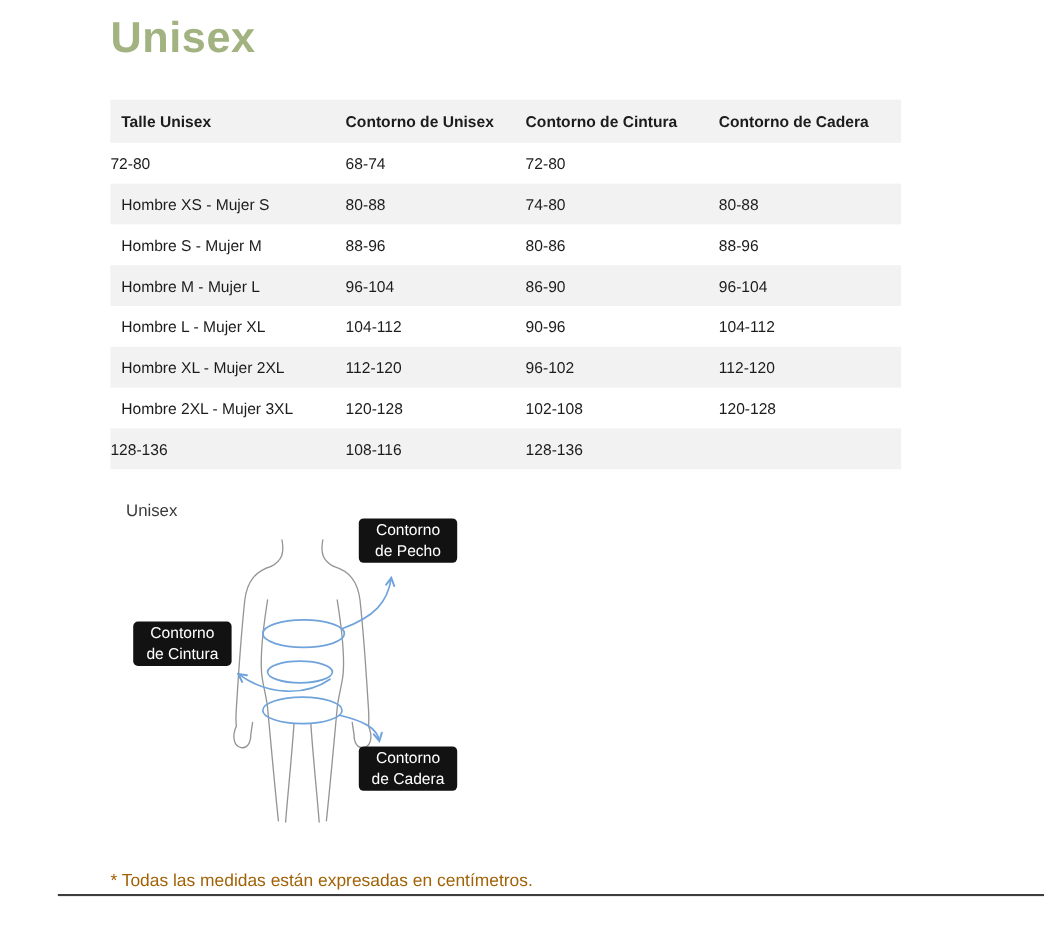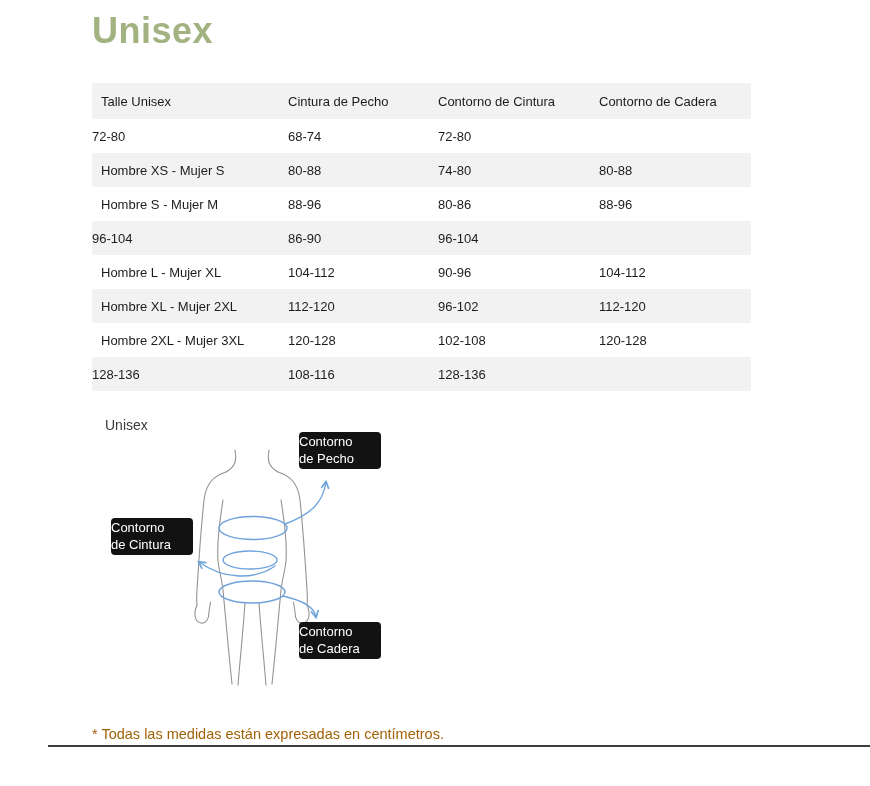--- a/index.html
+++ b/index.html
@@ -26,42 +26,42 @@
     position:absolute; left:44px; top:83px;
     width:659px;
     font-size:13px;
   }
   .t-row {
     display:grid;
     grid-template-columns:196px 150px 161px 152px;
     align-items:center;
     height:34px;
   }
-  .t-row.t-head { height:36px; font-weight:400; background:var(--row_stripe, #f2f2f2); }
+  .t-row.t-head { height:36px; font-weight:700; background:var(--row_stripe, #f2f2f2); }
   .t-row.alt { background:var(--row_stripe, #f2f2f2); }
   .t-cell { padding-left:0; white-space:nowrap; }
   .t-cell.c0 { padding-left:9px; }
 
   
   .diagram { position:absolute; left:0; top:0; }
   .diagram-label {
     position:absolute; left:57px; top:417px;
     font-size:14px; color:#3a3a3a;
   }
   .diagram-svg { position:absolute; left:44px; top:410px; }
   .outline { fill:none; stroke:var(--outline_gray, #949494); stroke-width:1.1; stroke-linecap:round; }
   .measure { fill:none; stroke:var(--measure_blue, #6fa3dc); stroke-width:1.4; stroke-linecap:round; }
 
   .tag {
     position:absolute;
     width:82px; height:37px;
     background:var(--tag_bg, #121212);
     color:var(--tag_text, #ffffff);
     border-radius:4px;
-    display:flex; flex-direction:column; align-items:flex-start; justify-content:center;
+    display:flex; flex-direction:column; align-items:center; justify-content:center;
     font-size:13px; line-height:1.3;
   }
   .tag-pecho   { left:251px; top:432px; }
   .tag-cintura { left:63px;  top:518px; }
   .tag-cadera  { left:251px; top:622px; }
 
   
   .footnote {
     position:absolute; left:44px; top:726px;
     margin:0; font-size:14.5px; color:#a16207;
@@ -75,21 +75,21 @@
 </head>
 <body>
 
 <div class="page">
 
   <h1 class="page-title">Unisex</h1>
 
   <div class="size-table">
     <div class="t-row t-head">
       <div class="t-cell c0">Talle Unisex</div>
-      <div class="t-cell">Cintura de Pecho</div>
+      <div class="t-cell">Contorno de Unisex</div>
       <div class="t-cell">Contorno de Cintura</div>
       <div class="t-cell">Contorno de Cadera</div>
     </div>
     <div class="t-row">
       <div class="t-cell">72-80</div>
       <div class="t-cell">68-74</div>
       <div class="t-cell">72-80</div>
     </div>
     <div class="t-row alt">
       <div class="t-cell c0">Hombre XS - Mujer S</div>
@@ -97,20 +97,21 @@
       <div class="t-cell">74-80</div>
       <div class="t-cell">80-88</div>
     </div>
     <div class="t-row">
       <div class="t-cell c0">Hombre S - Mujer M</div>
       <div class="t-cell">88-96</div>
       <div class="t-cell">80-86</div>
       <div class="t-cell">88-96</div>
     </div>
     <div class="t-row alt">
+      <div class="t-cell c0">Hombre M - Mujer L</div>
       <div class="t-cell">96-104</div>
       <div class="t-cell">86-90</div>
       <div class="t-cell">96-104</div>
     </div>
     <div class="t-row">
       <div class="t-cell c0">Hombre L - Mujer XL</div>
       <div class="t-cell">104-112</div>
       <div class="t-cell">90-96</div>
       <div class="t-cell">104-112</div>
     </div>

